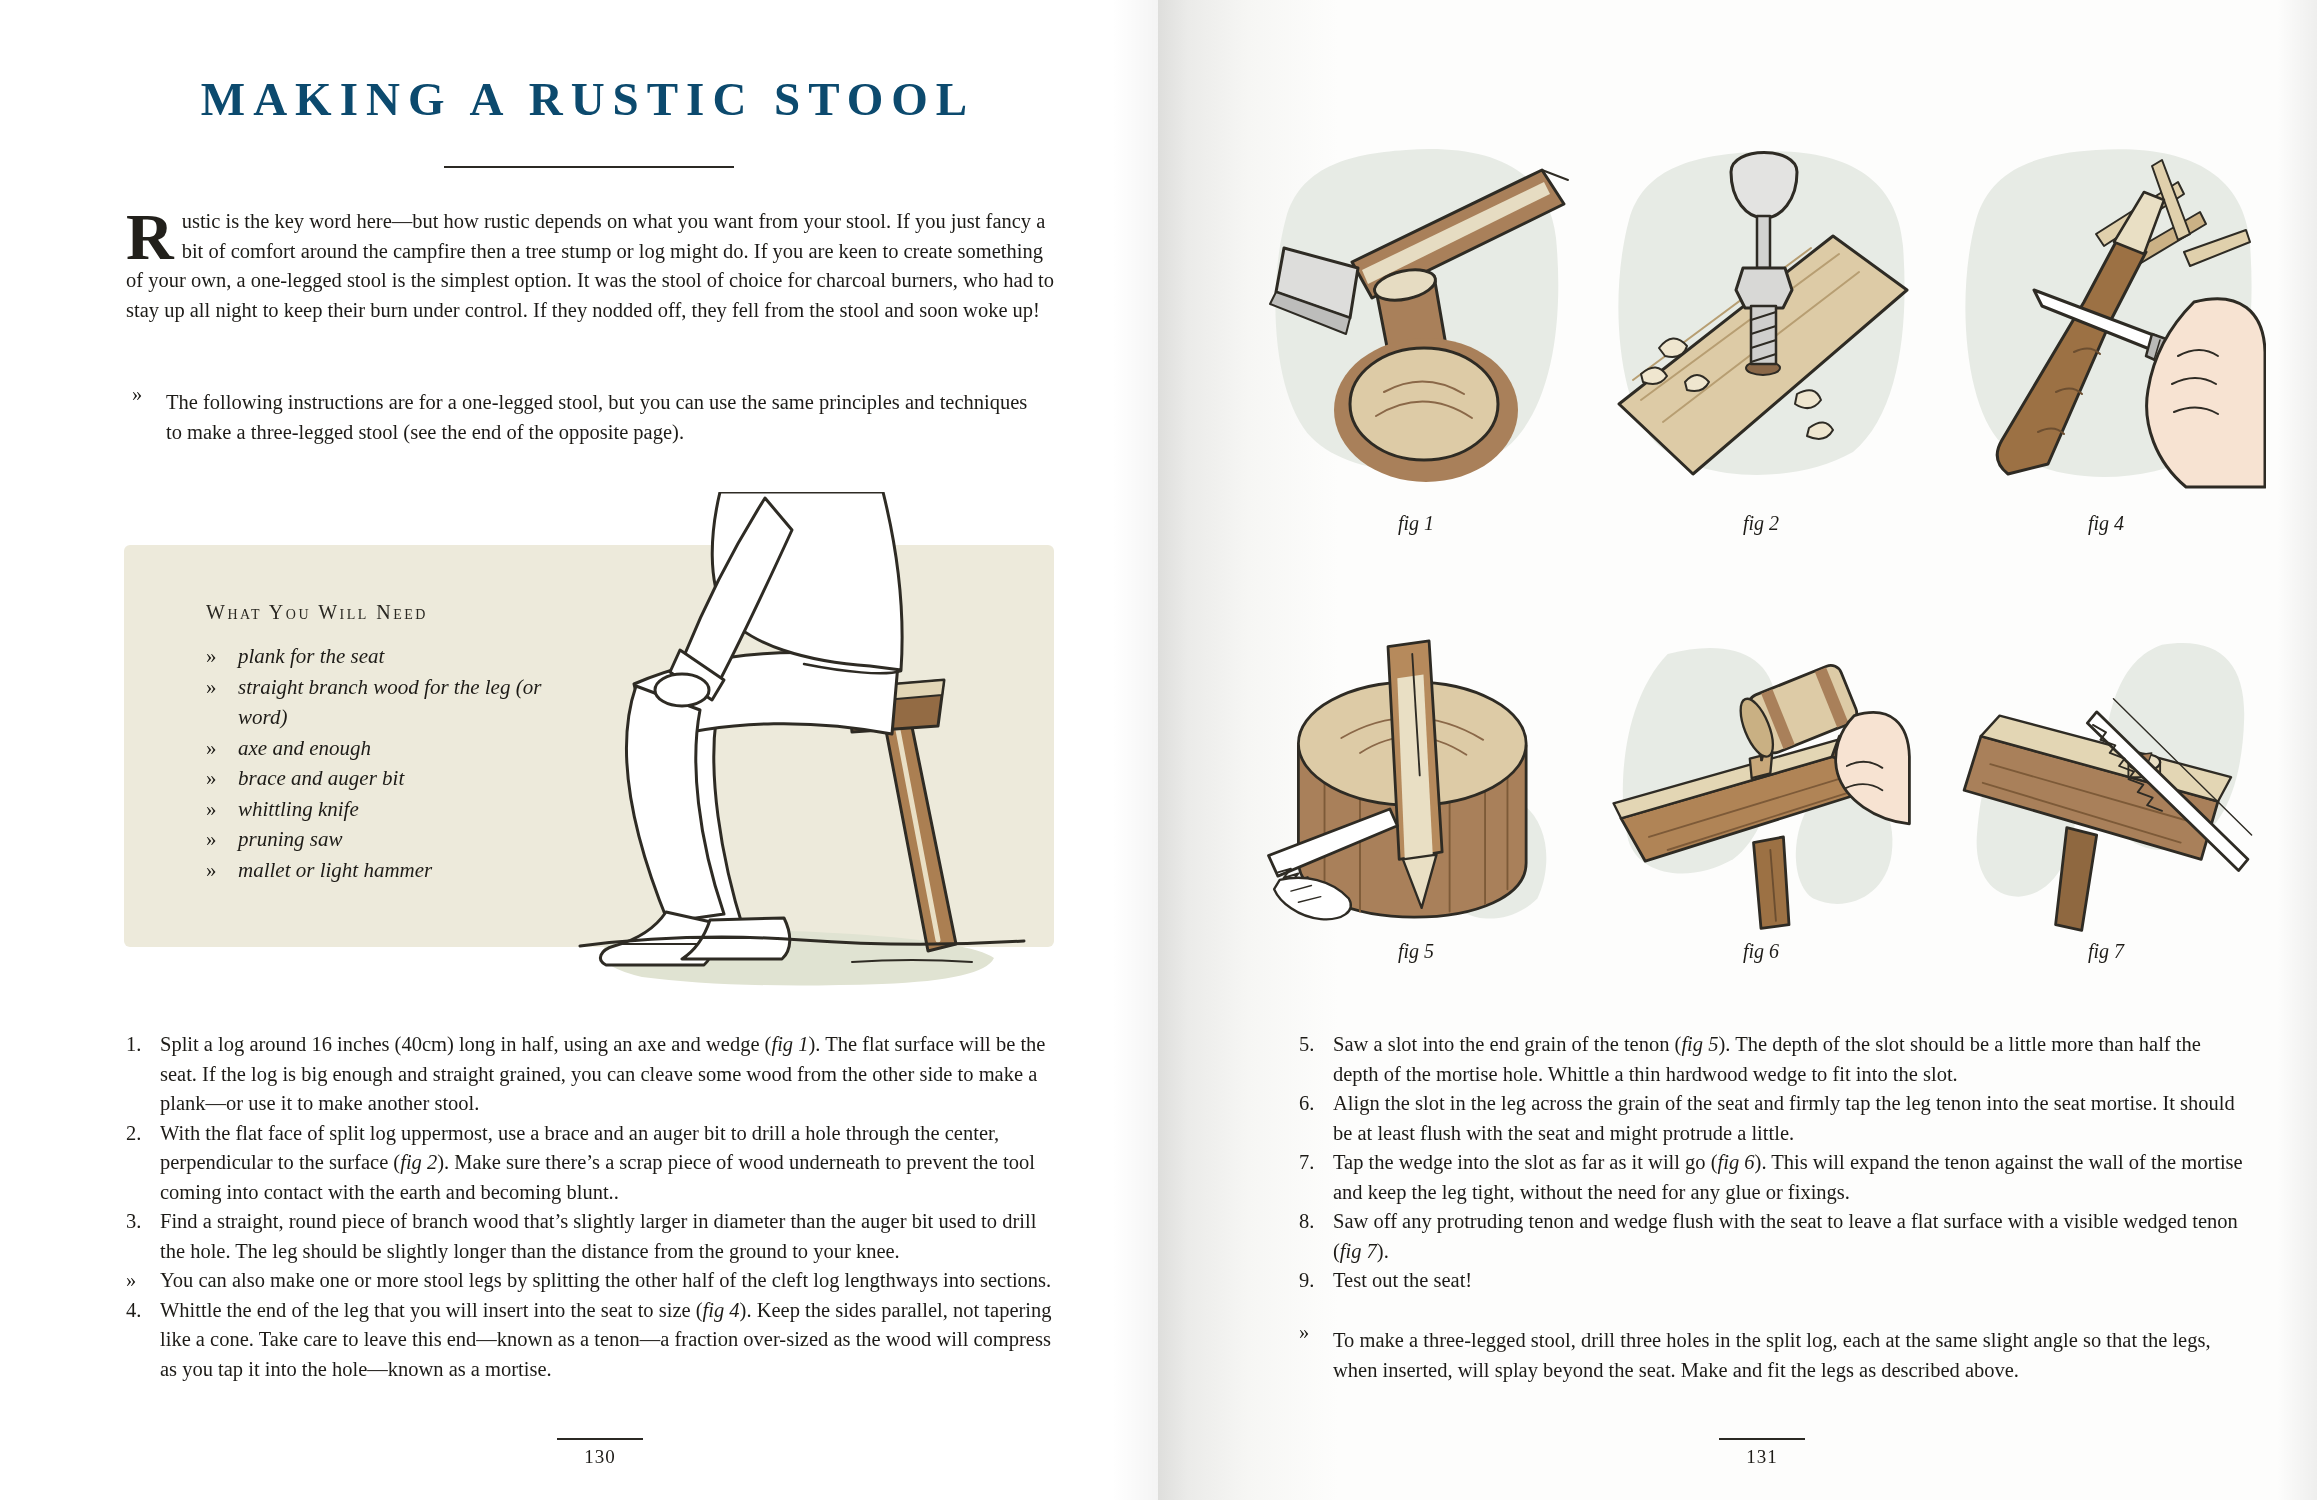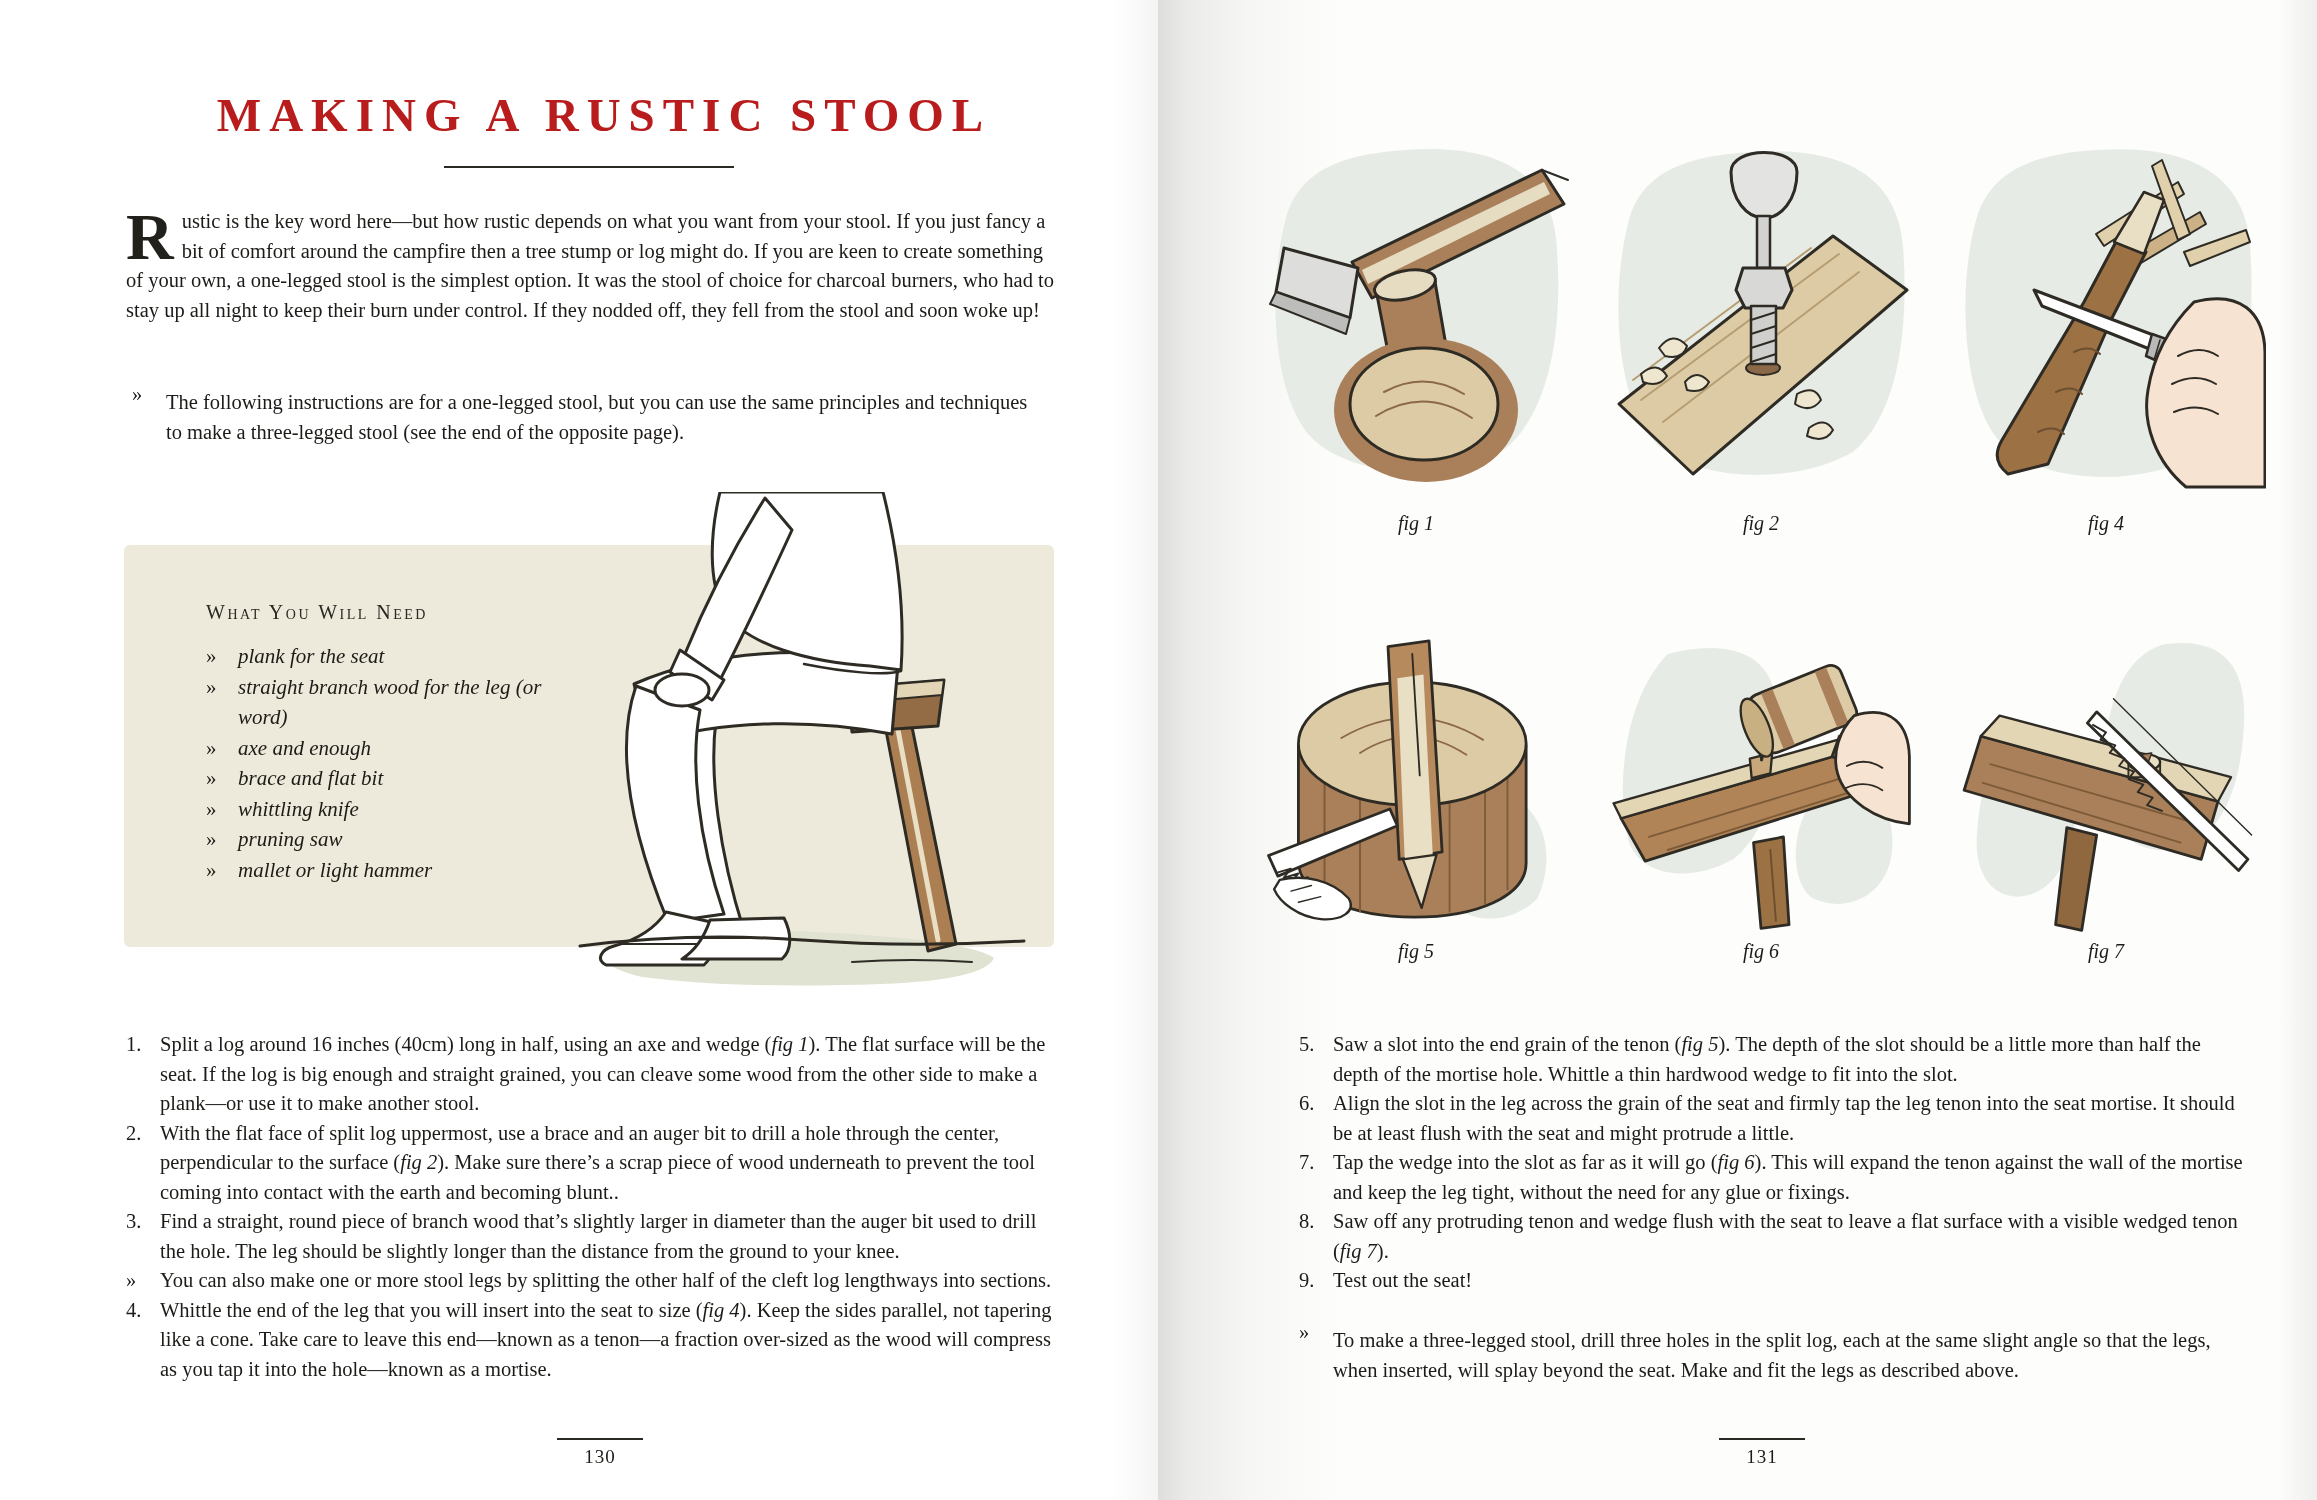--- a/index.html
+++ b/index.html
@@ -8,22 +8,22 @@
   .page{position:absolute;top:0;height:1500px;}
   .page-left{left:0;width:1158px;background:#ffffff;}
   .page-right{left:1158px;width:1159px;background:#fdfdfc;}
   .gutter{position:absolute;left:0;top:0;width:190px;height:1500px;
           background:linear-gradient(90deg,#dededc 0px,#ebebe9 30px,#f6f6f4 90px,#fdfdfc 180px);}
   .edge-right{position:absolute;right:0;top:0;width:40px;height:1500px;
           background:linear-gradient(90deg,rgba(0,0,0,0) 0,rgba(0,0,0,0.06) 100%);}
   .page-left::after{content:"";position:absolute;right:0;top:0;width:46px;height:1500px;
           background:linear-gradient(90deg,rgba(0,0,0,0) 0,rgba(0,0,0,0.045) 100%);}
 
-  .title{position:absolute;left:126px;top:72px;width:924px;margin:16px;text-align:center;
-         font-size:47px;font-weight:600;letter-spacing:8px;color:#b91c1c;}
+  .title{position:absolute;left:126px;top:72px;width:924px;margin:0;text-align:center;
+         font-size:47px;font-weight:600;letter-spacing:8px;color:#0c4a6e;}
   .title-rule{position:absolute;left:444px;top:166px;width:290px;height:0;border-top:2px solid #2b2924;}
 
   .intro{position:absolute;left:126px;top:207px;width:928px;margin:0;
          font-size:20.5px;line-height:29.5px;}
   .dropcap{float:left;font-size:66px;line-height:52px;padding:4px 8px 0 0;font-weight:600;color:#22201b;}
 
   .note{position:absolute;display:flex;font-size:20.5px;line-height:29.5px;}
   .note-left{left:132px;top:380px;width:900px;}
   .note-right{left:1299px;top:1318px;width:946px;}
   .note-marker{width:34px;flex:0 0 34px;}
@@ -93,21 +93,21 @@
           <div class="mat-row">
             <span class="mat-marker">»</span>
             <span class="mat-text">straight branch wood for the leg (or word)</span>
           </div>
           <div class="mat-row">
             <span class="mat-marker">»</span>
             <span class="mat-text">axe and enough</span>
           </div>
           <div class="mat-row">
             <span class="mat-marker">»</span>
-            <span class="mat-text">brace and flat bit</span>
+            <span class="mat-text">brace and auger bit</span>
           </div>
           <div class="mat-row">
             <span class="mat-marker">»</span>
             <span class="mat-text">whittling knife</span>
           </div>
           <div class="mat-row">
             <span class="mat-marker">»</span>
             <span class="mat-text">pruning saw</span>
           </div>
           <div class="mat-row">

